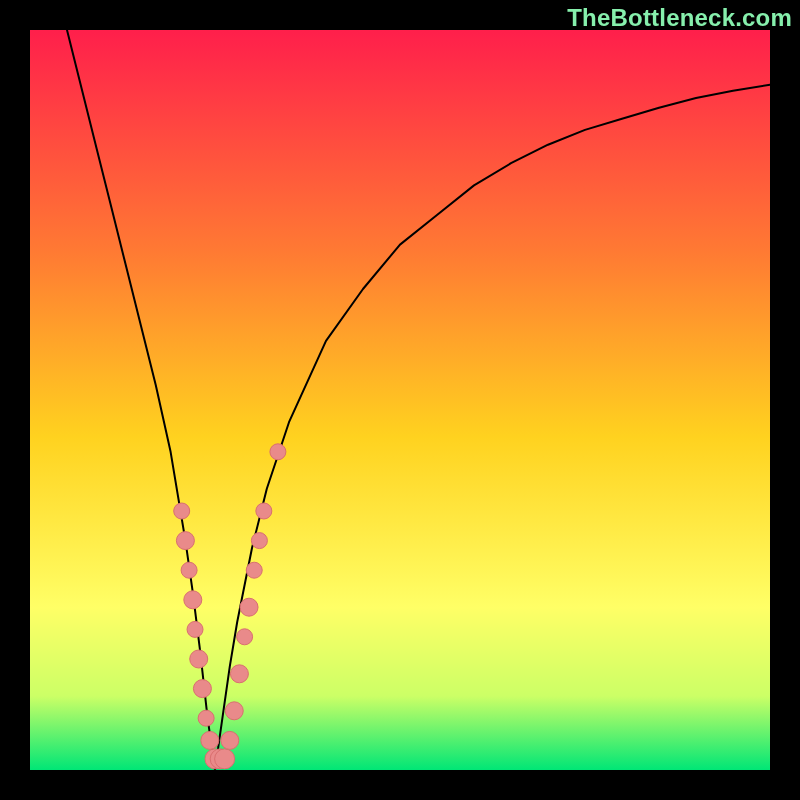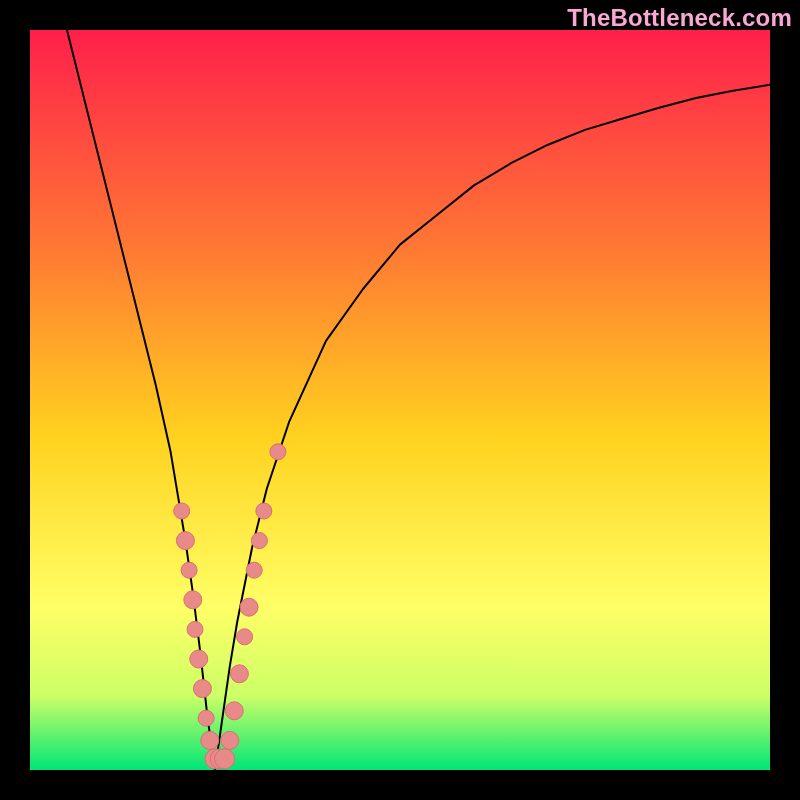--- a/index.html
+++ b/index.html
@@ -18,21 +18,21 @@
     height: 740px;
     overflow: hidden;
   }
   .watermark {
     position: absolute;
     right: 8px;
     top: 4px;
     font-family: Arial, Helvetica, sans-serif;
     font-size: 24px;
     font-weight: 600;
-    color: #f9a8d4;
+    color: #86efac;
     letter-spacing: 0.2px;
   }
 </style>
 </head>
 <body>
 
 <div class="frame">
   <div class="watermark">TheBottleneck.com</div>
   <div class="plot-area">
     <svg id="chart-svg" width="740" height="740" viewBox="0 0 740 740" preserveAspectRatio="none">

